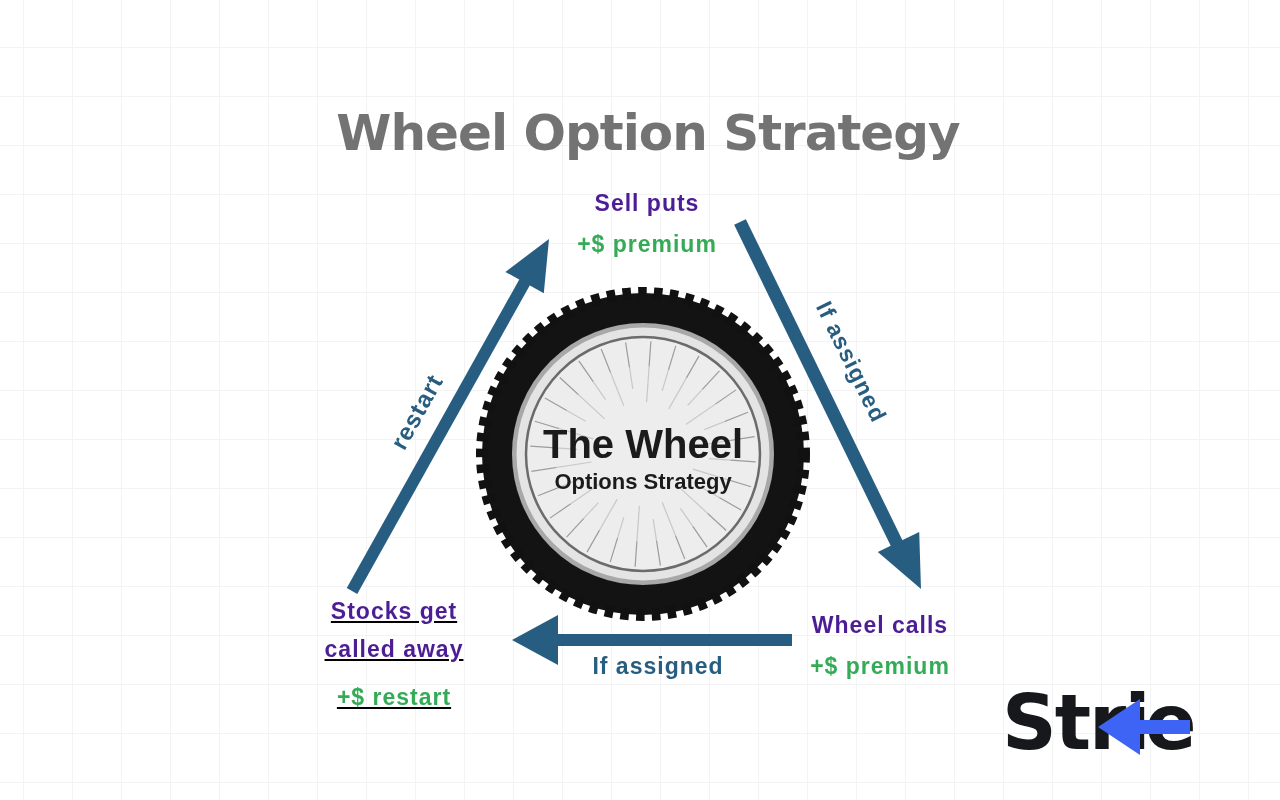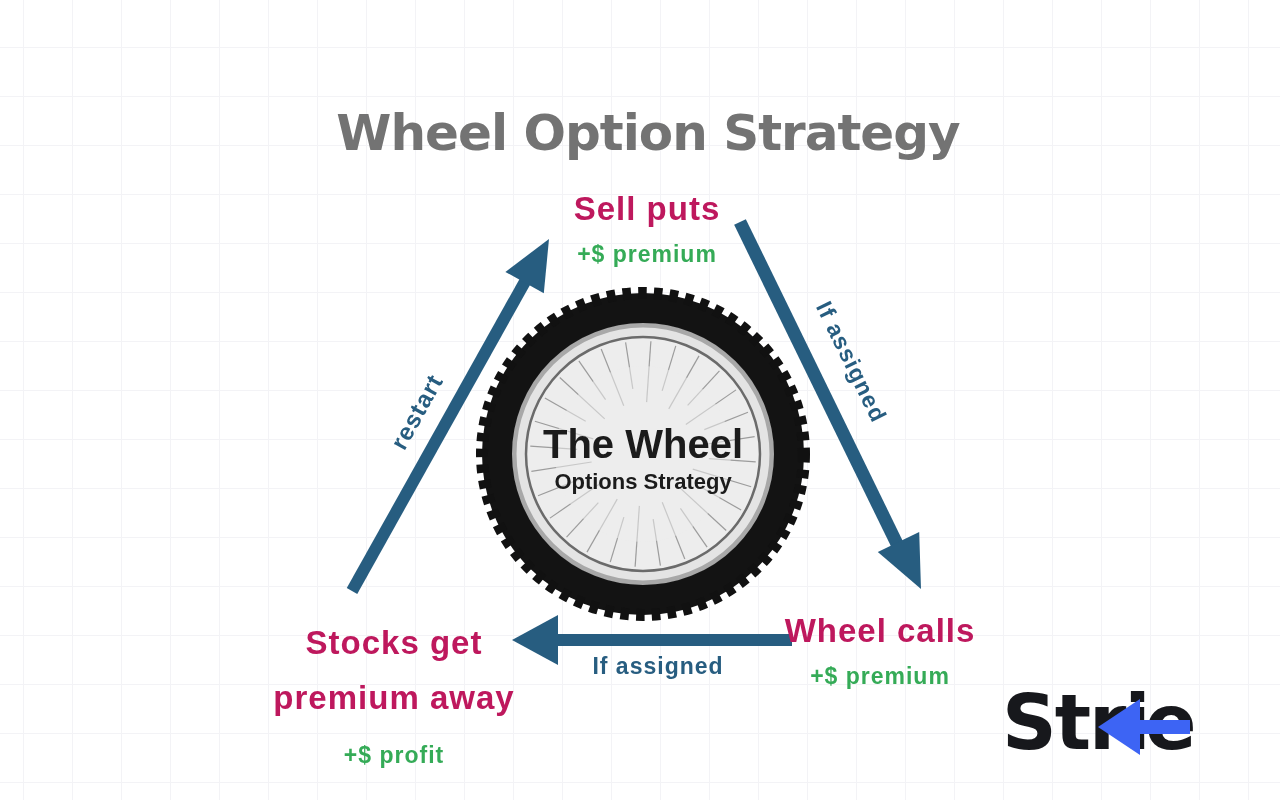--- a/index.html
+++ b/index.html
@@ -18,31 +18,31 @@
 
   .title{
     position:absolute;top:96px;left:0;width:100%;margin:8px;
     text-align:center;
     font-family:"DejaVu Sans","Liberation Sans",sans-serif;
     font-size:50px;font-weight:800;letter-spacing:-1px;color:#737373;
   }
 
   .node{position:absolute;text-align:center;transform:translateX(-50%);}
   .node-label{
-    font-size:33px;font-weight:bold;color:#be185d;letter-spacing:1px;
+    font-size:23px;font-weight:bold;color:#4c1d95;letter-spacing:1px;
     line-height:1.0;white-space:nowrap;
   }
   .node-label.two-line{line-height:1.66;}
   .node-benefit{
     font-size:23px;font-weight:bold;color:#35ab57;letter-spacing:1px;
     margin-top:16px;white-space:nowrap;
   }
   #node-sell-puts{top:192px;left:647px;}
   #node-sell-calls{top:614px;left:880px;}
-  #node-stocks{top:616px;left:394px;}
+  #node-stocks{top:592px;left:394px;text-decoration:underline;}
 
   .edge-label{
     position:absolute;font-size:23px;font-weight:bold;color:#275d80;
     letter-spacing:1px;white-space:nowrap;transform-origin:center;
   }
   #edge-label-right{left:851px;top:362px;transform:translate(-50%,-50%) rotate(64deg);}
   #edge-label-bottom{left:658px;top:666px;transform:translate(-50%,-50%);}
   #edge-label-left{left:417px;top:412px;transform:translate(-50%,-50%) rotate(-61deg);font-size:24px;}
 
   .arrows{position:absolute;left:0;top:0;}
@@ -127,23 +127,23 @@
   </div>
 
   <div class="node" id="node-sell-calls">
     <div class="node-label">Wheel calls</div>
     <div class="node-benefit">+$ premium</div>
   </div>
 
   <div class="node" id="node-stocks">
     <div class="node-label two-line">
       <div>Stocks get</div>
-      <div>premium away</div>
+      <div>called away</div>
     </div>
-    <div class="node-benefit">+$ profit</div>
+    <div class="node-benefit">+$ restart</div>
   </div>
 
   <div class="edge-label" id="edge-label-right">If assigned</div>
   <div class="edge-label" id="edge-label-bottom">If assigned</div>
   <div class="edge-label" id="edge-label-left">restart</div>
 
   <svg class="logo-svg" width="230" height="80" viewBox="0 0 230 80">
     <text class="logo-text" x="0" y="63" letter-spacing="-2">Stri</text>
     <text class="logo-text" x="143" y="63">e</text>
     <g>

